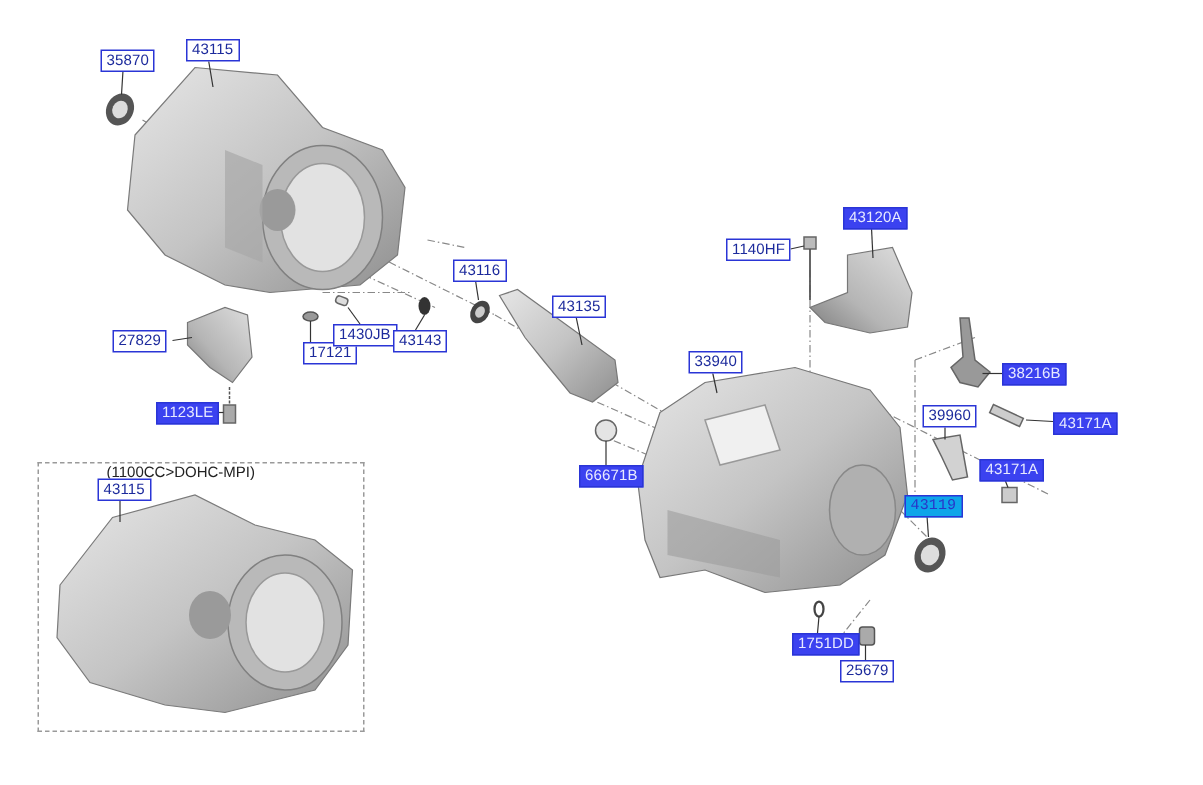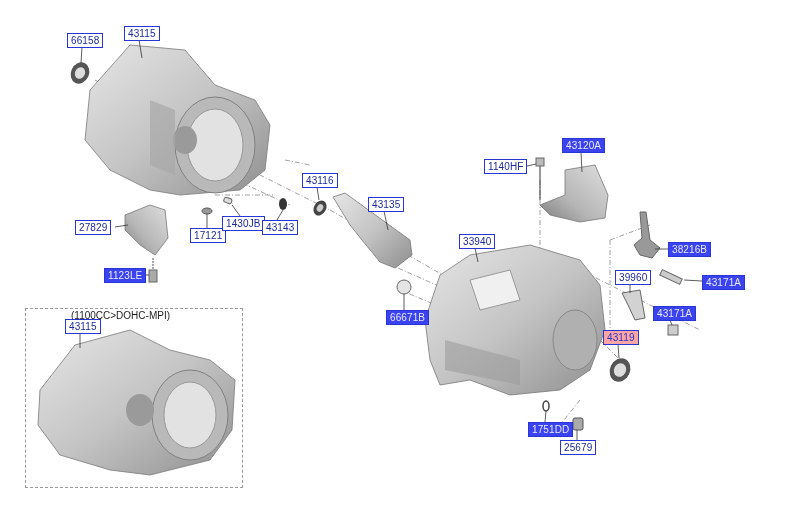--- a/index.html
+++ b/index.html
@@ -4,21 +4,21 @@
 <style>
   html, body { margin:0; padding:0; background:#ffffff; }
   body { width:802px; height:523px; position:relative; overflow:hidden; font-family:"Liberation Sans", sans-serif; }
   #canvas { position:absolute; left:0; top:0; width:802px; height:523px; }
   .lbl {
     position:absolute; height:13px; line-height:13px; font-size:10px;
     padding:0 3px; border:1px solid #2a35d6; background:#ffffff; color:#1c2a9c;
     white-space:nowrap; cursor:pointer; letter-spacing:0.1px;
   }
   .lbl.hl { background:#3b42f0; color:#e8eaff; border-color:#2a35d6; }
-  .lbl.hl2 { background:#fca5a5; color:#2a35c8; border-color:#2a35d6; }
+  .lbl.hl2 { background:#0ea5e9; color:#2a35c8; border-color:#2a35d6;font-family:Liberation Mono, monospace; }
   .variant-box { position:absolute; left:25px; top:308px; width:216px; height:178px; border:1px dashed #9a9a9a; }
   .variant-caption { position:absolute; left:31px; top:310px; font-size:10px; color:#222;margin-left:40px; }
 </style>
 </head>
 <body>
 
 <div id="canvas">
 
   <svg width="802" height="523" viewBox="0 0 802 523" style="position:absolute;left:0;top:0">
     <defs>
@@ -154,25 +154,25 @@
       <line x1="618" y1="344" x2="619" y2="358"></line>
       <line x1="545" y1="422" x2="546" y2="411"></line>
       <line x1="577" y1="440" x2="577" y2="430"></line>
       <line x1="80" y1="333" x2="80" y2="348"></line>
     </g>
   </svg>
 
   <div class="variant-box"></div>
   <div class="variant-caption">(1100CC&gt;DOHC-MPI)</div>
 
-  <div class="lbl" style="left:67px;top:33px">66158</div>
+  <div class="lbl" style="left:67px;top:33px">35870</div>
   <div class="lbl" style="left:124px;top:26px">43115</div>
   <div class="lbl" style="left:75px;top:220px">27829</div>
   <div class="lbl hl" style="left:104px;top:268px">1123LE</div>
-  <div class="lbl" style="left:190px;top:228px">17121</div>
+  <div class="lbl" style="left:202px;top:228px">17121</div>
   <div class="lbl" style="left:222px;top:216px">1430JB</div>
   <div class="lbl" style="left:262px;top:220px">43143</div>
   <div class="lbl" style="left:302px;top:173px">43116</div>
   <div class="lbl" style="left:368px;top:197px">43135</div>
   <div class="lbl" style="left:484px;top:159px">1140HF</div>
   <div class="lbl hl" style="left:562px;top:138px">43120A</div>
   <div class="lbl" style="left:459px;top:234px">33940</div>
   <div class="lbl hl" style="left:668px;top:242px">38216B</div>
   <div class="lbl" style="left:615px;top:270px">39960</div>
   <div class="lbl hl" style="left:702px;top:275px">43171A</div>

